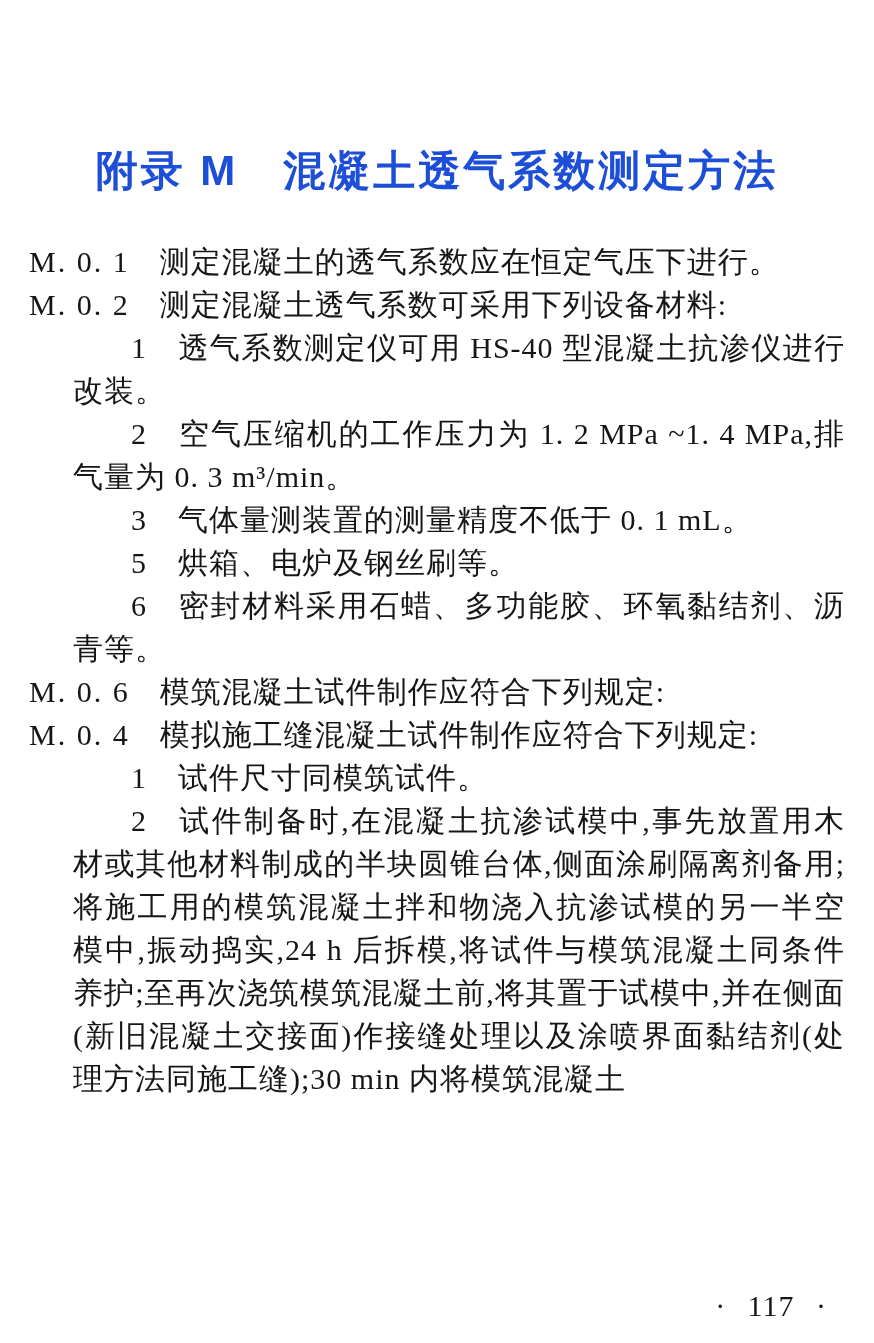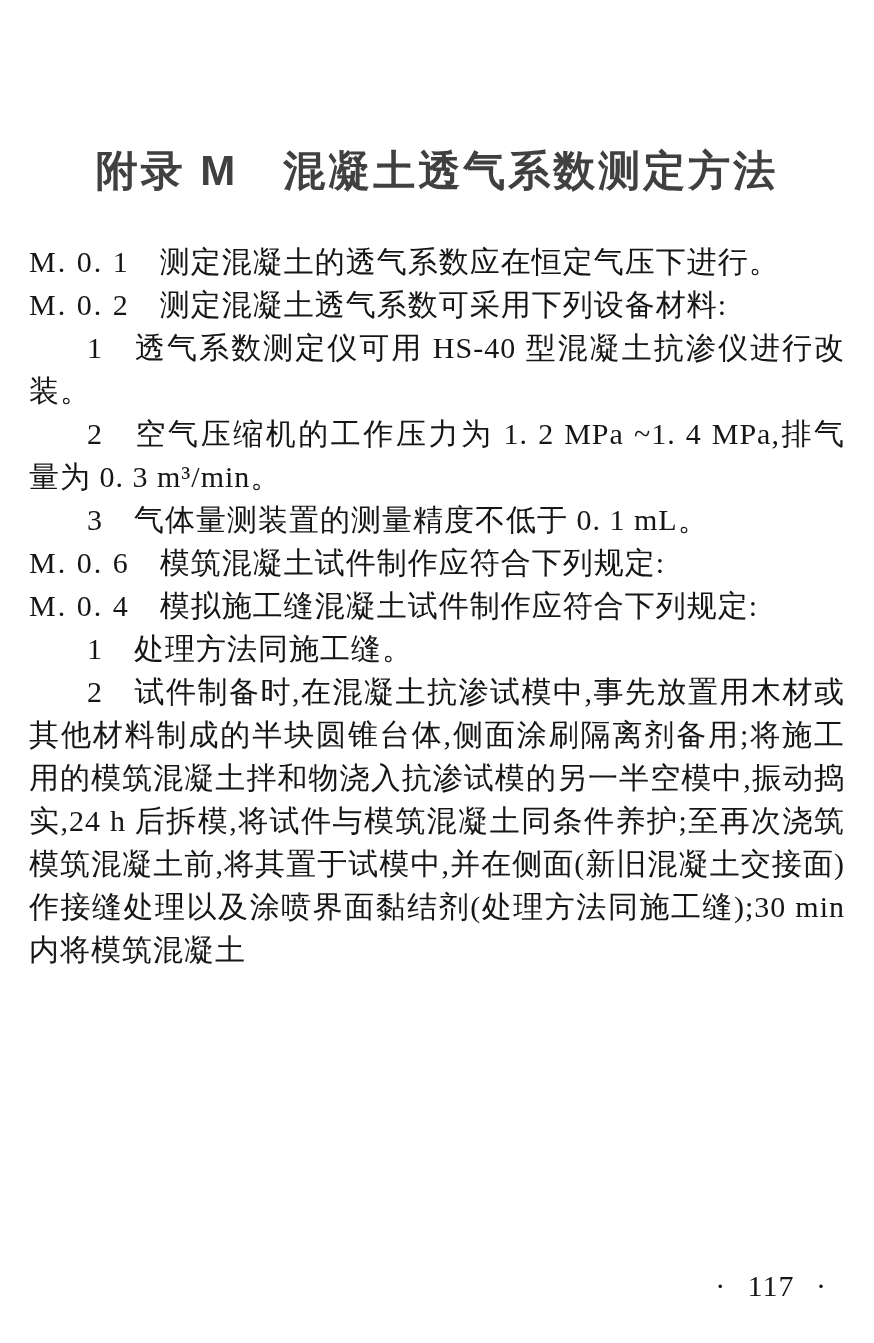--- a/index.html
+++ b/index.html
@@ -22,49 +22,50 @@
   }
   .title {
     margin: 0;
     padding-top: 146px;
     text-align: center;
     font-family: "Liberation Sans", "DejaVu Sans", sans-serif;
     font-weight: bold;
     font-size: 42px;
     line-height: 50px;
     letter-spacing: 3px;
-    color: #404040;
+    color: #1d4ed8;
   }
   .doc-body {
     width: 816px;
     margin: 44px auto 0 auto;
     font-size: 30px;
     line-height: 43px;
     letter-spacing: 1px;
     text-align: justify;
   }
   .doc-body p {
     margin: 0;
     padding: 0;
   }
   p.item {
     text-indent: 58px;
+    margin-left: 44px;
   }
   p.clause {
     text-indent: 0;
   }
   .label {
     font-weight: normal;
     margin-right: 30px;
     letter-spacing: 2px;
   }
   .pagenum {
     position: absolute;
     right: 47px;
-    bottom: 40px;
+    bottom: 20px;
     font-size: 30px;
     letter-spacing: 1px;
     word-spacing: 13px;
     color: #161616;
   }
 </style>
 </head>
 <body>
 
 <div class="page">
@@ -77,29 +78,31 @@
 
     <p class="clause"><b class="label">M. 0. 2</b><span>测定混凝土透气系数可采用下列设备材料:</span></p>
 
     <p class="item"><b class="label">1</b><span>透气系数测定仪可用 HS-40 型混凝土抗渗仪进行改装。</span></p>
 
     <p class="item"><b class="label">2</b><span>空气压缩机的工作压力为 1. 2 MPa ~1. 4 MPa,排气量为 0. 3 m³/min。</span></p>
 
     <p class="item"><b class="label">3</b><span>气体量测装置的测量精度不低于 0. 1 mL。</span></p>
 
 
+    <p class="item"><b class="label">5</b><span>烘箱、电炉及钢丝刷等。</span></p>
 
+    <p class="item"><b class="label">6</b><span>密封材料采用石蜡、多功能胶、环氧黏结剂、沥青等。</span></p>
 
     <p class="clause"><b class="label">M. 0. 6</b><span>模筑混凝土试件制作应符合下列规定:</span></p>
 
 
 
     <p class="clause"><b class="label">M. 0. 4</b><span>模拟施工缝混凝土试件制作应符合下列规定:</span></p>
 
-    <p class="item"><b class="label">1</b><span>处理方法同施工缝。</span></p>
+    <p class="item"><b class="label">1</b><span>试件尺寸同模筑试件。</span></p>
 
     <p class="item"><b class="label">2</b><span>试件制备时,在混凝土抗渗试模中,事先放置用木材或其他材料制成的半块圆锥台体,侧面涂刷隔离剂备用;将施工用的模筑混凝土拌和物浇入抗渗试模的另一半空模中,振动捣实,24 h 后拆模,将试件与模筑混凝土同条件养护;至再次浇筑模筑混凝土前,将其置于试模中,并在侧面(新旧混凝土交接面)作接缝处理以及涂喷界面黏结剂(处理方法同施工缝);30 min 内将模筑混凝土</span></p>
 
   </div>
 
   <div class="pagenum">· 117 ·</div>
 
 </div>
 
 </body></html>

